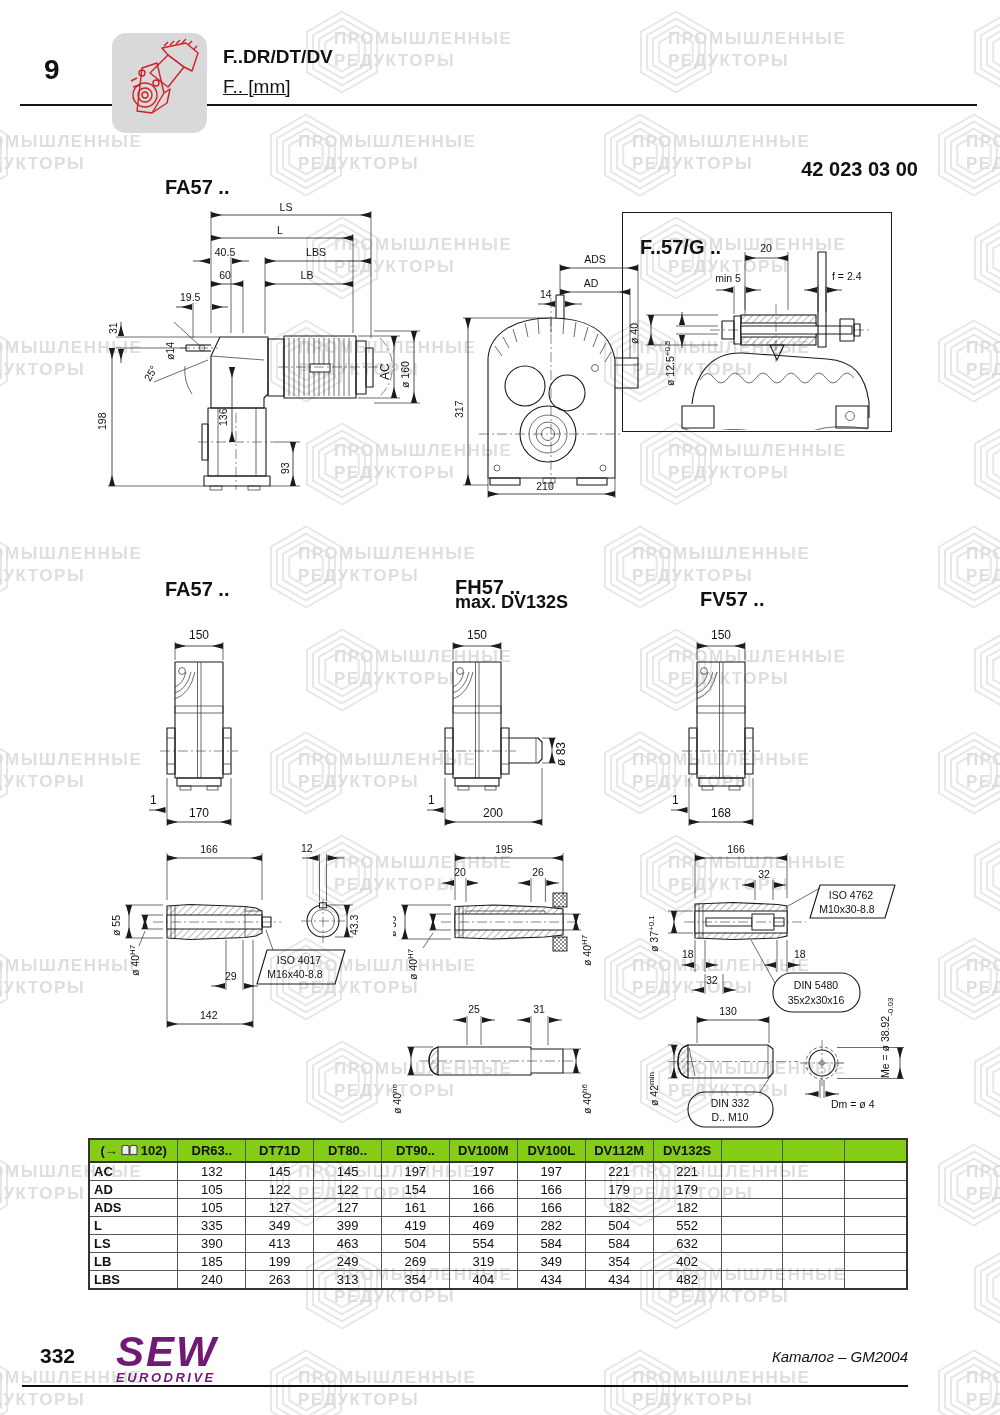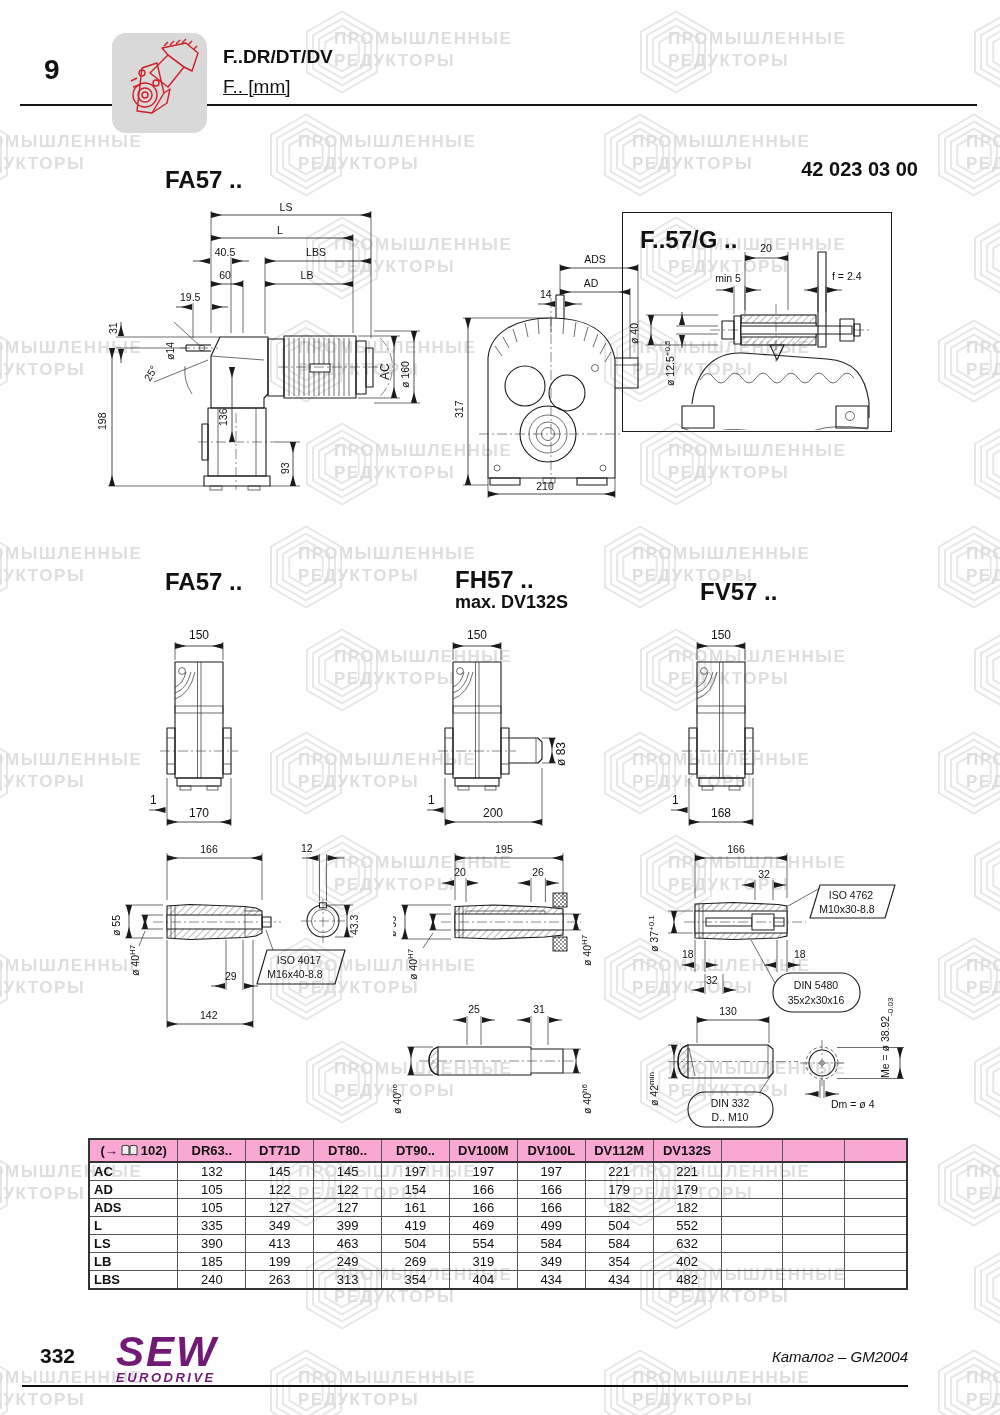--- a/index.html
+++ b/index.html
@@ -10,40 +10,40 @@
   .wm{position:absolute;width:250px;height:100px;pointer-events:none;z-index:0;}
   .wm svg{position:absolute;left:0;top:0;width:88px;height:88px;}
   .wmt{position:absolute;left:36px;top:20px;font-size:17px;letter-spacing:1.5px;
        color:#dedede;line-height:22px;white-space:nowrap;font-weight:bold;}
   
   .h-num{left:44px;top:54px;font-size:28px;font-weight:bold;}
   .iconbox{left:112px;top:33px;width:95px;height:100px;background:#d9d9d9;border-radius:14px;z-index:1;}
   .h-title{left:223px;top:46px;font-size:19px;font-weight:bold;}
   .h-sub{left:223px;top:76px;font-size:19px;text-decoration:underline;}
   .hline{left:20px;top:104px;width:957px;height:2px;background:#151515;}
-  .sect{font-size:24px;font-weight:bold;z-index:2;}
+  .sect{font-size:20px;font-weight:bold;z-index:2;margin-top:10px;}
   .sect-sub{font-size:18px;font-weight:bold;z-index:2;}
   .docnum{left:768px;top:158px;width:150px;text-align:right;font-size:20px;font-weight:bold;}
   
   .drw{position:absolute;z-index:1;}
   .f57gbox{left:622px;top:212px;width:268px;height:218px;border:1.6px solid #1b1b1b;z-index:1;}
   svg text{font-family:"Liberation Sans",sans-serif;font-size:10.5px;fill:#111;}
   svg text.m{font-size:12px;}
   .o{fill:none;stroke:#1b1b1b;stroke-width:1.1;stroke-linejoin:round;}
   .t{fill:none;stroke:#2e2e2e;stroke-width:0.7;}
   .d{fill:none;stroke:#1f1f1f;stroke-width:0.8;}
   .cl{fill:none;stroke:#3a3a3a;stroke-width:0.6;stroke-dasharray:10 3 2 3;}
   .hat{fill:url(#hatch);stroke:#1b1b1b;stroke-width:1.1;}
   .xh{fill:url(#xhatch);stroke:#1b1b1b;stroke-width:0.9;}
   .wh{fill:#fff;stroke:#1b1b1b;stroke-width:1.0;}
   
   #dimtable{position:absolute;left:88px;top:1138px;width:820px;border-collapse:collapse;z-index:2;
             font-size:13px;}
   #dimtable th,#dimtable td{border:1px solid #555;padding:0 4px;height:17px;line-height:15px;}
-  #dimtable thead th{background:#f9a8d4;font-weight:bold;height:21px;}
+  #dimtable thead th{background:#84cc16;font-weight:bold;height:21px;}
   #dimtable{border:2px solid #333;}
   #dimtable thead tr{border-bottom:2px solid #333;}
   #dimtable td{text-align:center;background:transparent;}
   #dimtable td.rowlab{text-align:left;font-weight:bold;}
   .refcell{white-space:nowrap;}
   .refcell svg{vertical-align:-2px;margin:0 3px;}
   
   .f-line{left:22px;top:1385px;width:886px;height:2px;background:#111;z-index:1;}
   .f-num{left:40px;top:1344px;font-size:21px;font-weight:bold;z-index:2;}
   .f-note{left:608px;top:1348px;width:300px;text-align:right;font-size:15px;font-style:italic;z-index:2;}
@@ -905,21 +905,21 @@
           <td></td>
           <td></td>
         </tr>
         <tr>
           <td class="rowlab">L</td>
           <td>335</td>
           <td>349</td>
           <td>399</td>
           <td>419</td>
           <td>469</td>
-          <td>499</td>
+          <td>282</td>
           <td>504</td>
           <td>552</td>
           <td></td>
           <td></td>
           <td></td>
         </tr>
         <tr>
           <td class="rowlab">LS</td>
           <td>390</td>
           <td>413</td>

